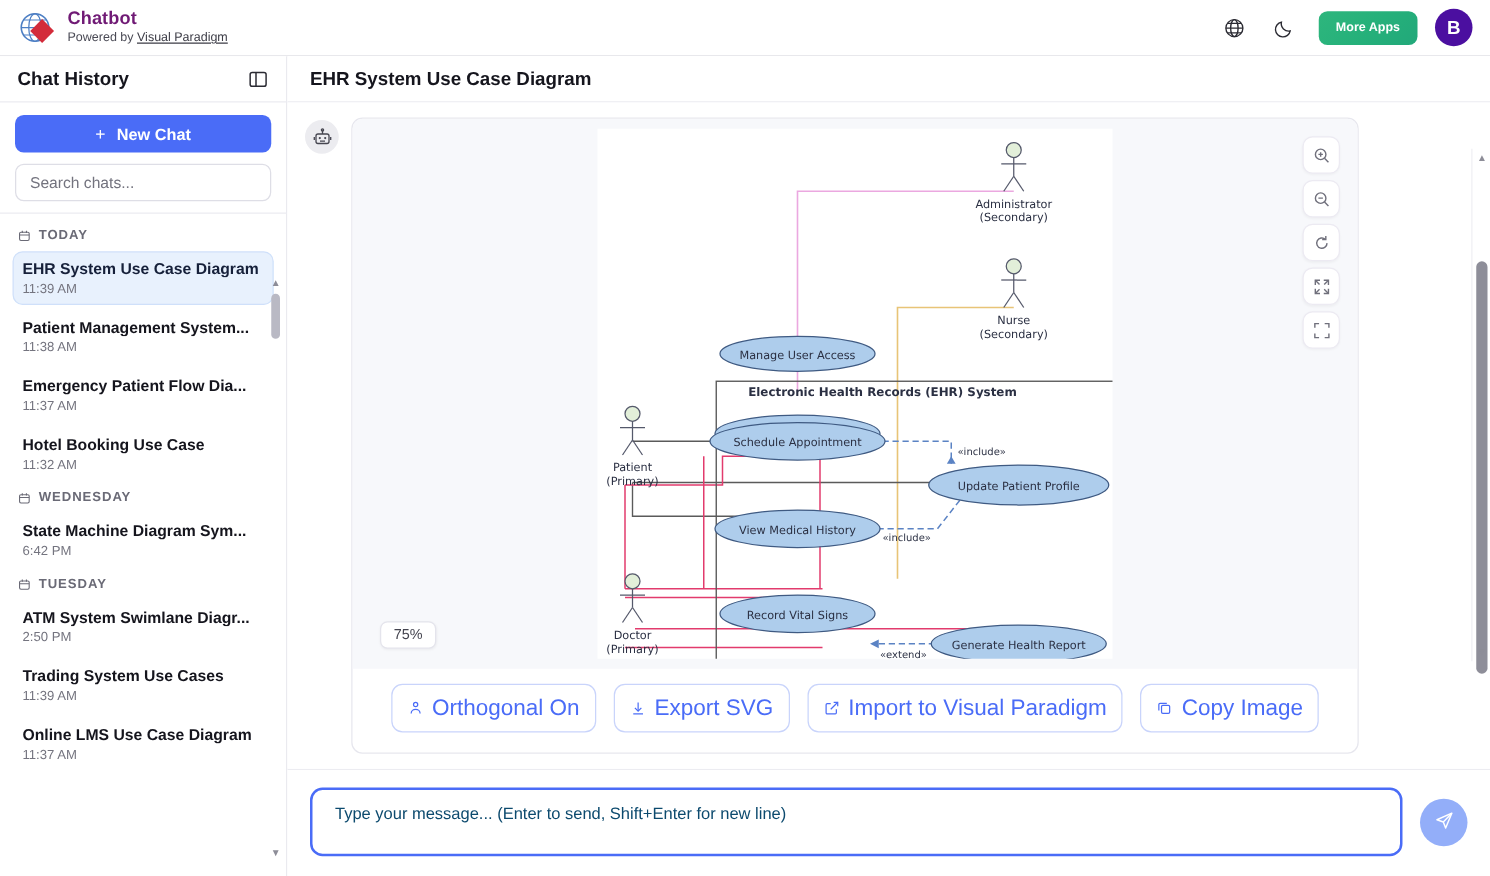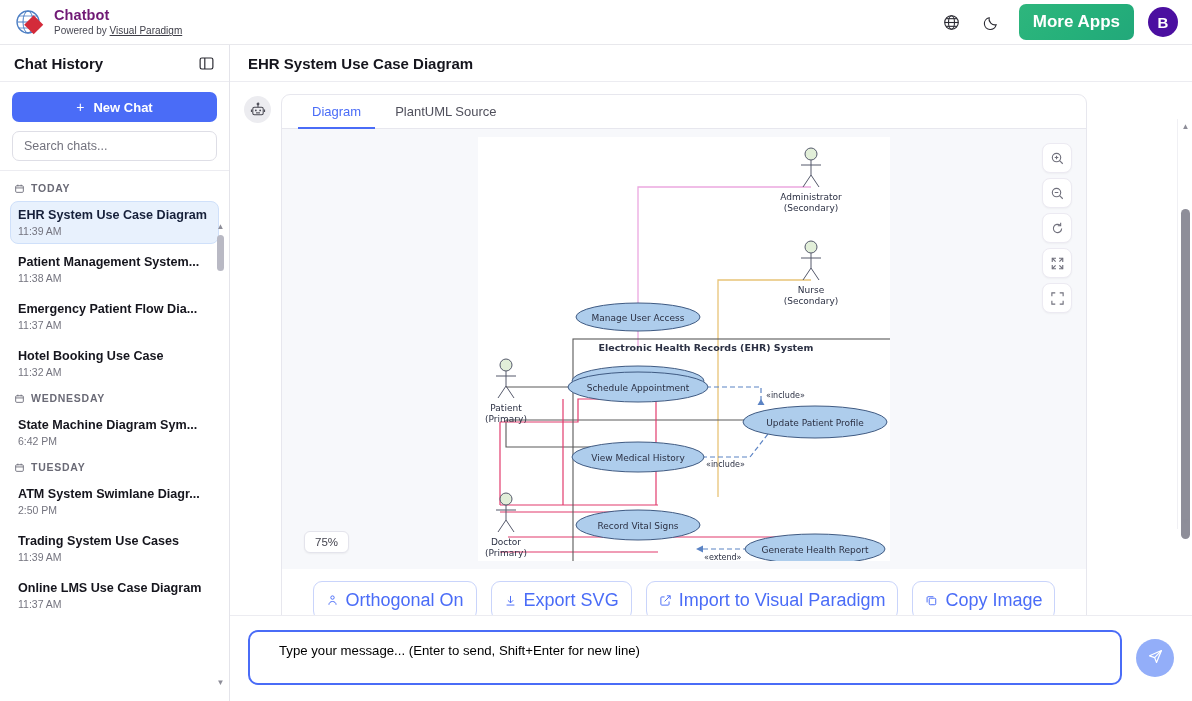--- a/index.html
+++ b/index.html
@@ -22,21 +22,21 @@
   .brand-title { font-size: 14.5px; font-weight: bold; color: #701a75; letter-spacing: .1px; }
   .brand-sub { font-size: 10px; color: #4a4a55; margin-top: 2px; }
   .brand-sub a { color: #3c3c46; text-decoration: underline; }
   .top-right { margin-left: auto; display: flex; align-items: center; gap: 14px; }
   .icon-btn {
     width: 26px; height: 26px; display: flex; align-items: center; justify-content: center;
     color: #2b2b33; cursor: pointer; background: none; border: none;
   }
   .more-apps {
     background: linear-gradient(135deg,#2eb67d 0%, #25b07a 55%, #22a87a 100%);
-    color: #fff; font-size: 17px; font-weight: bold;
+    color: #fff; font-size: 10px; font-weight: bold;
     border: none; border-radius: 7px; padding: 8px 14px; cursor: pointer;
     white-space: nowrap;
   }
   .avatar {
     width: 30px; height: 30px; border-radius: 50%;
     background: #4b0fa0; color: #fff; font-size: 15px; font-weight: bold;
     display: flex; align-items: center; justify-content: center; cursor: pointer;
   }
 
   
@@ -135,21 +135,21 @@
     cursor: pointer; white-space: nowrap; font-family: "Liberation Sans", sans-serif;
   }
 
   
   .composer {
     min-height: 84px; border-top: 1px solid #ececf1; background: #fff;
     display: flex; align-items: center; gap: 14px; padding: 14px 18px 16px 18px;
   }
   .composer-box {
     flex: 1; min-height: 55px; border: 2px solid #4a6cf7; border-radius: 10px;
-    padding: 11px 29px; font-size: 13.2px; color: #000000; background: #fff;
+    padding: 11px 18px; font-size: 13.2px; color: #0c4a6e; background: #fff;
   }
   .send-btn {
     width: 38px; height: 38px; min-width: 38px; border-radius: 50%; background: #93aef9;
     border: none; display: flex; align-items: center; justify-content: center;
     color: #fff; cursor: pointer;
   }
 
   
   .main-scroll { position: absolute; right: 0; top: 37px; bottom: 86px; width: 15px; background: #fff; border-left: 1px solid #f0f0f4; }
   .main-scroll .arw { position: absolute; left: 0; width: 15px; text-align: center; color: #8d8d98; font-size: 8px; }
@@ -314,24 +314,20 @@
                 <circle cx="10" cy="2.4" r="1.1"></circle>
               <circle cx="7.3" cy="10.6" r="1.1" fill="currentColor" stroke="none"></circle>
               <circle cx="12.7" cy="10.6" r="1.1" fill="currentColor" stroke="none"></circle>
               <line x1="7.5" y1="13.6" x2="12.5" y2="13.6"></line>
               <line x1="1.8" y1="9.5" x2="1.8" y2="12.5"></line>
                 <line x1="18.2" y1="9.5" x2="18.2" y2="12.5"></line>
             </svg>
           </div>
 
           <div class="card">
-            <div class="tabs" id="tabs">
-                <div class="tab active">Diagram</div>
-                <div class="tab">PlantUML Source</div>
-              </div>
 
             <div class="canvas">
               <div class="svg-stage">
                 <svg width="412" height="424" viewBox="0 0 412 424">
 
                   <path d="M333 50 L160 50 L160 210" fill="none" stroke="#eba8e0" stroke-width="1.3"></path>
 
                   <path d="M333 143 L240 143 L240 360" fill="none" stroke="#e8c477" stroke-width="1.3"></path>
 
                   <path d="M28 250 L160 250" fill="none" stroke="#5a5a5a" stroke-width="1.1"></path>

